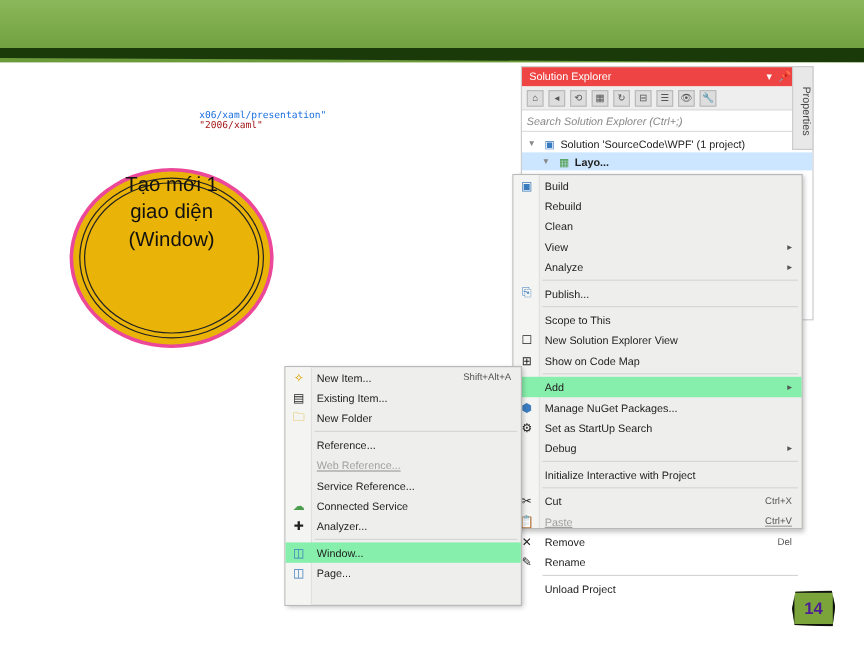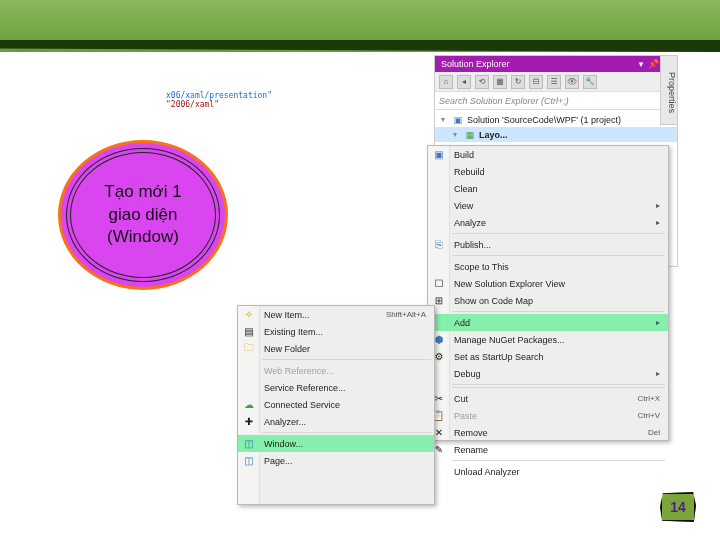--- a/index.html
+++ b/index.html
@@ -10,23 +10,23 @@
     background: linear-gradient(180deg, #8bb85a 0%, #6a9a3a 100%);
   }
   .header-band::after {
     content: ""; position: absolute; left: 0; right: 0; bottom: 0; height: 12px;
     background: #1a3a0a;
     clip-path: polygon(0 0, 100% 0, 100% 100%, 0 70%);
   }
 
   .oval-callout {
     position: absolute; left: 58px; top: 140px; width: 170px; height: 150px;
-    border: 3px solid #f97316; border-radius: 50%;
-    background: #d946ef; z-index: 20;
-    display: flex; align-items: center; justify-content: center;
+    border: 3px solid #ec4899; border-radius: 50%;
+    background: #eab308; z-index: 20;
+    display: flex; justify-content: center;
     text-align: center; font-size: 17px; line-height: 1.35; color: #111;
   }
   .oval-callout .ring1 { position: absolute; inset: 5px; border: 1px solid #222; border-radius: 50%; }
   .oval-callout .ring2 { position: absolute; inset: 9px; border: 1px solid #222; border-radius: 50%; }
 
   .vs-shot {
     position: absolute; left: 162px; top: 55px; width: 516px; height: 390px;
     background: #fff; z-index: 10;
   }
 
@@ -36,21 +36,21 @@
     padding: 2px 4px; background: #fff;
   }
   .code-strip .q { color: #a31515; }
 
   .se-panel {
     position: absolute; right: 0; top: 0; width: 244px; height: 212px;
     background: #fff; border: 1px solid #ccc;
     font-size: 9px; color: #222;
   }
   .se-title {
-    background: #a21caf; color: #fff; height: 16px; line-height: 16px;
+    background: #ef4444; color: #fff; height: 16px; line-height: 16px;
     padding: 0 6px; display: flex; justify-content: space-between; align-items: center;
   }
   .se-title .wctrls span { display:inline-block; width:10px; text-align:center; cursor:default; }
   .se-toolbar {
     height: 20px; background: #eee; border-bottom: 1px solid #ddd;
     display: flex; align-items: center; gap: 4px; padding: 0 4px;
   }
   .se-toolbar .tbtn { width: 14px; height: 14px; background: #ddd; border: 1px solid #bbb; font-size: 8px; text-align:center; line-height:12px; color:#555; }
   .se-search {
     height: 18px; border-bottom: 1px solid #ddd; padding: 0 4px; color: #888;
@@ -76,21 +76,21 @@
     box-shadow: 2px 2px 4px rgba(0,0,0,0.25);
     font-size: 9px; color: #222;
   }
   .ctx-menu .strip { position:absolute; left:0; top:0; bottom:0; width:22px; background:#f4f4f2; border-right:1px solid #e0e0de; }
   .ctx-row { position: relative; height: 17px; display: flex; align-items: center; padding-left: 26px; padding-right: 8px; gap: 6px; }
   .ctx-row.sel { background: #86efac; }
   .ctx-row .ico { position:absolute; left:3px; width:16px; text-align:center; font-size:10px; }
   .ctx-row .arrow { margin-left: auto; color: #555; font-size: 8px; }
   .ctx-row .shortcut { margin-left: auto; color: #555; font-size: 8px; padding-left: 33px; }
   .ctx-sep { height: 1px; margin: 2px 3px 2px 24px; background: #d6d6d4; }
-  .ctx-row.dis { color: #a0a0a0; }
+  .ctx-row.dis { color: #a0a0a0; text-decoration: underline; }
 
   .menu-main { left: 265px; top: 90px; width: 242px; height: 296px; }
   .menu-add  { left: 75px;  top: 250px; width: 198px; height: 200px; }
 
   .page-badge {
     position: absolute; right: 24px; bottom: 18px;
     width: 36px; height: 30px; background: #7ba53a;
     border: 2px solid #111; color: #4c1d95; font-weight: bold;
     display: flex; align-items: center; justify-content: center;
     font-size: 14px;
@@ -232,20 +232,23 @@
       </div>
     <div class="ctx-row">
         <span class="ico">⚙</span>
         <span>Set as StartUp Search</span>
       </div>
     <div class="ctx-row">
         <span>Debug</span>
         <span class="arrow">▸</span>
       </div>
     <div class="ctx-sep"></div>
+    <div class="ctx-row">
+        <span>Initialize Interactive with Project</span>
+      </div>
     <div class="ctx-sep"></div>
     <div class="ctx-row">
         <span class="ico">✂</span>
         <span>Cut</span>
         <span class="shortcut">Ctrl+X</span>
       </div>
     <div class="ctx-row dis">
         <span class="ico">📋</span>
         <span>Paste</span>
         <span class="shortcut">Ctrl+V</span>
@@ -254,40 +257,43 @@
         <span class="ico">✕</span>
         <span>Remove</span>
         <span class="shortcut">Del</span>
       </div>
     <div class="ctx-row">
         <span class="ico">✎</span>
         <span>Rename</span>
       </div>
     <div class="ctx-sep"></div>
     <div class="ctx-row">
-        <span>Unload Analyzer</span>
+        <span>Unload Project</span>
       </div>
   </div>
 
   <div class="ctx-menu menu-add">
     <div class="strip"></div>
     <div class="ctx-row">
         <span class="ico ico-y">✧</span>
         <span>New Item...</span>
         <span class="shortcut">Shift+Alt+A</span>
       </div>
     <div class="ctx-row">
         <span class="ico">▤</span>
         <span>Existing Item...</span>
       </div>
     <div class="ctx-row">
         <span class="ico ico-y">🗀</span>
         <span>New Folder</span>
       </div>
     <div class="ctx-sep"></div>
+    <div class="ctx-row">
+        <span>Reference...</span>
+      </div>
     <div class="ctx-row dis">
         <span>Web Reference...</span>
       </div>
     <div class="ctx-row">
         <span>Service Reference...</span>
       </div>
     <div class="ctx-row">
         <span class="ico ico-g">☁</span>
         <span>Connected Service</span>
       </div>

